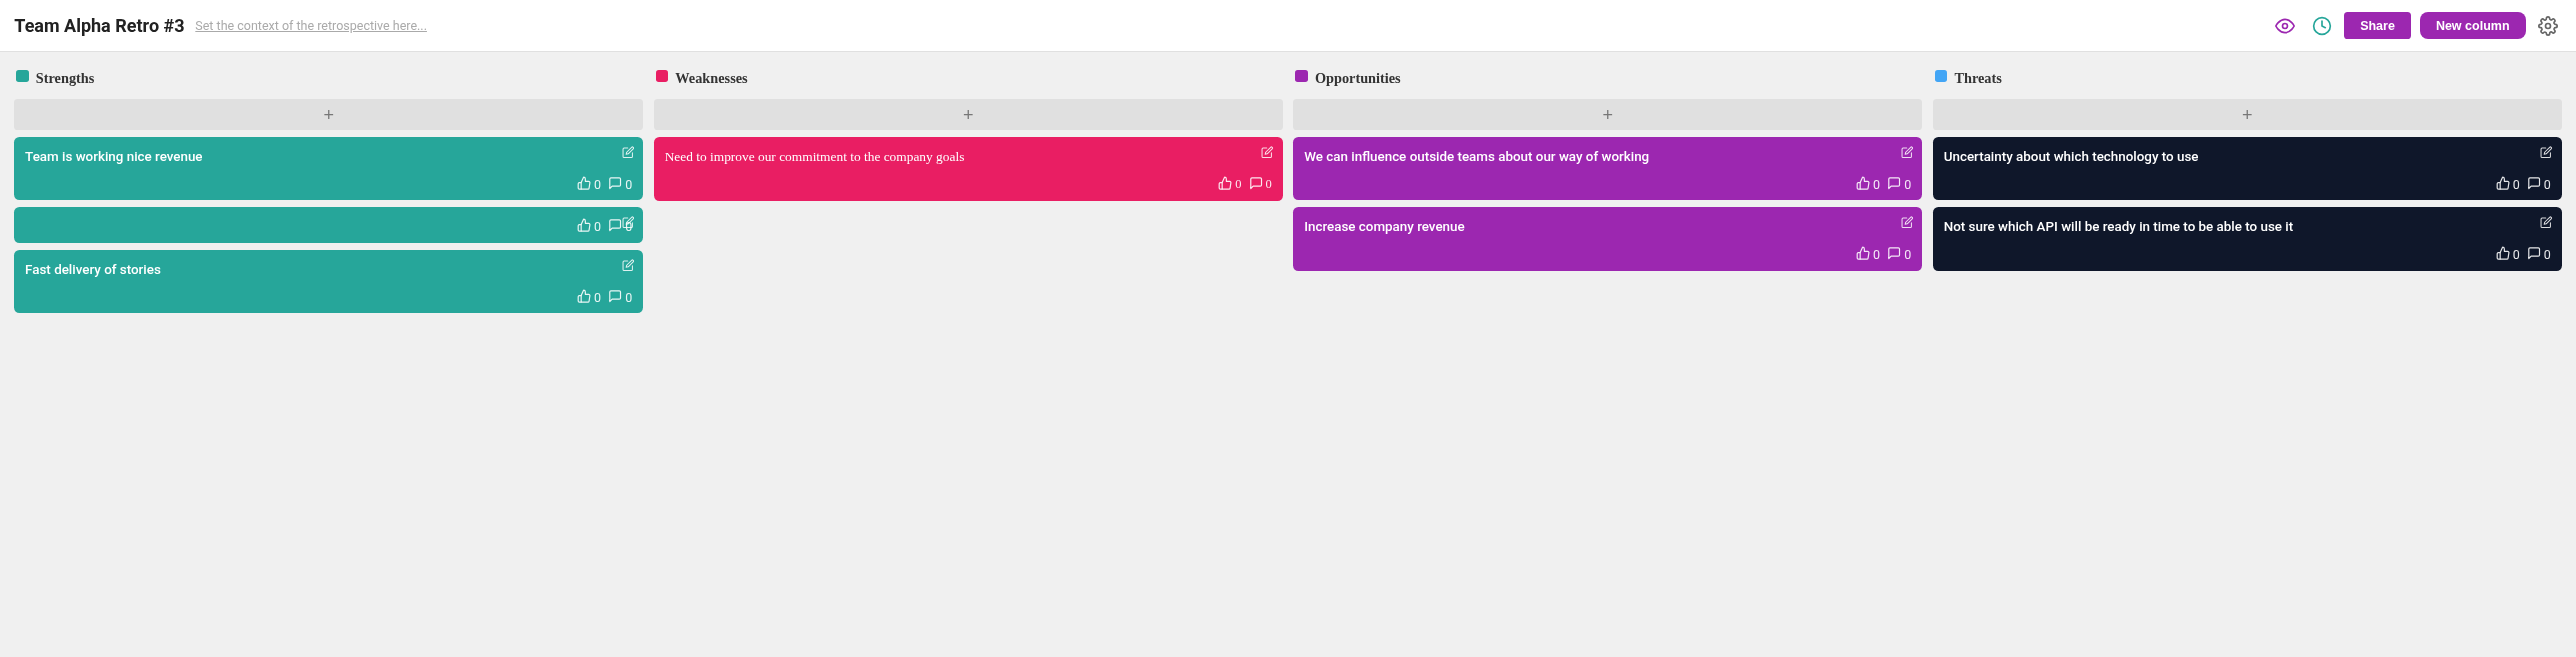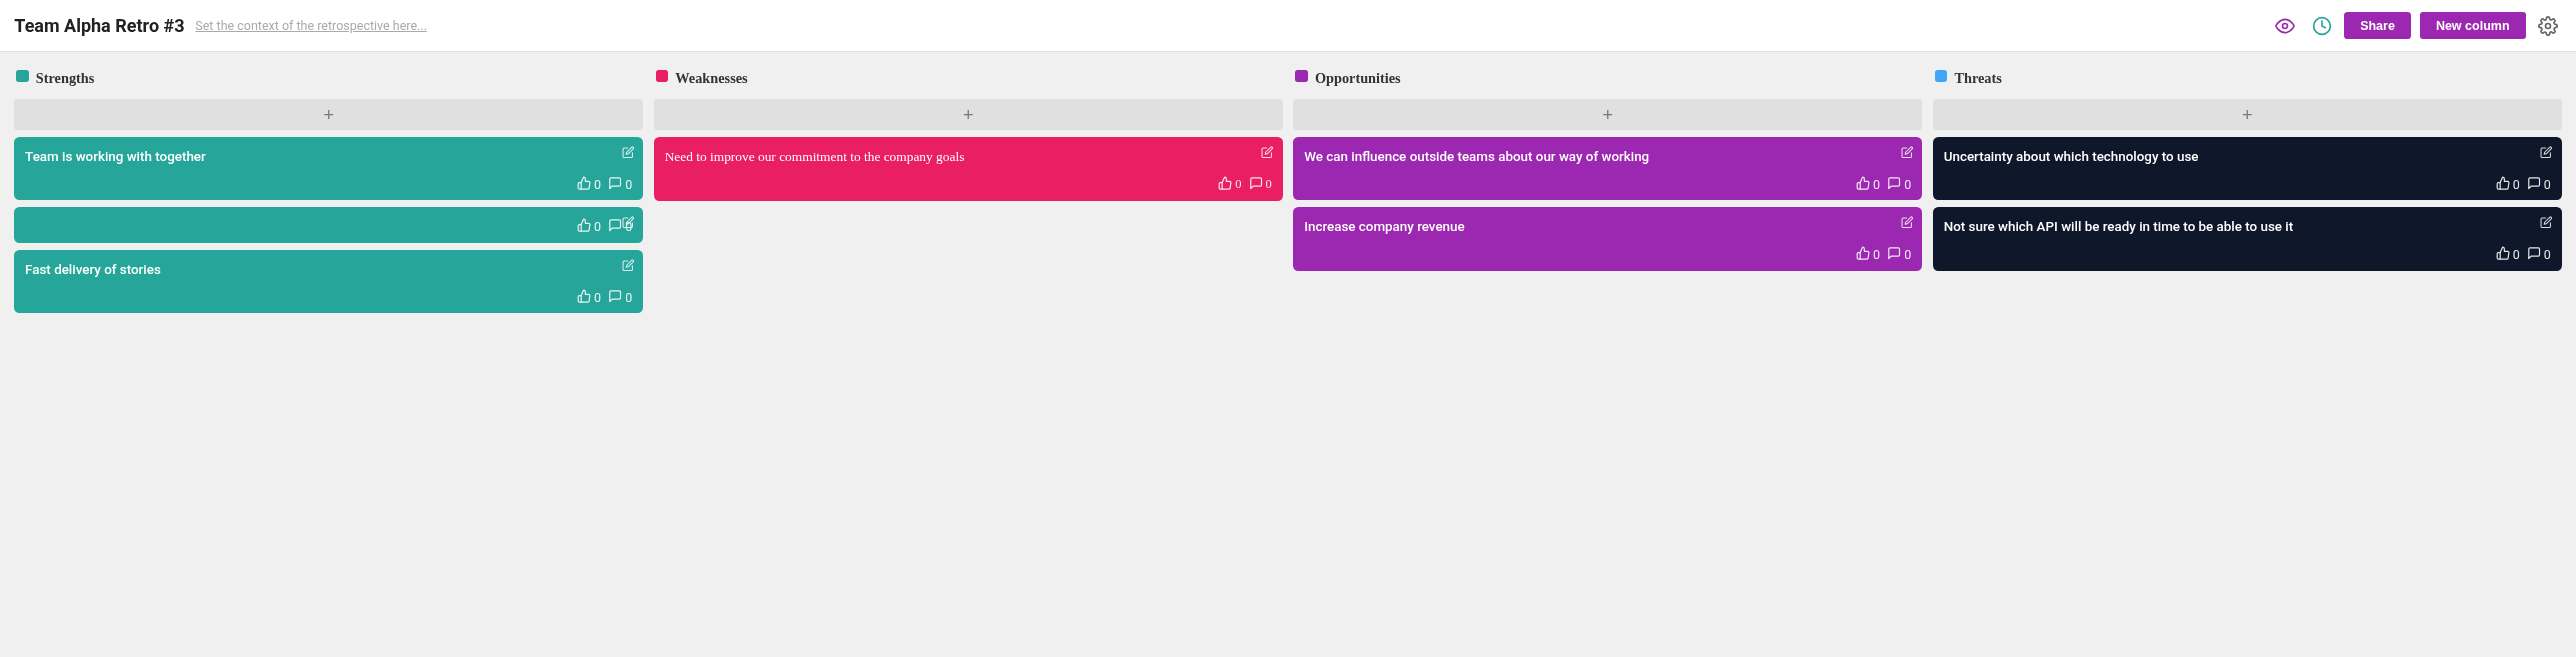--- a/index.html
+++ b/index.html
@@ -63,21 +63,21 @@
       padding: 6.3px 16px;
       font-size: 12.5px;
       font-weight: 600;
       cursor: pointer;
     }
 
     .btn-new-column {
       background: #9c27b0;
       color: #fff;
       border: none;
-      border-radius: 3px;
+      border-radius: 8px;
       padding: 6.3px 16px;
       font-size: 12.5px;
       font-weight: 600;
       cursor: pointer;
     }
 
     .board {
       display: flex;
       gap: 10.8px;
       padding: 12.5px 14.3px;
@@ -215,21 +215,21 @@
       <div class="column-header">
         <div class="column-dot dot-green"></div>
         <span class="column-title">Strengths</span>
       </div>
       <button class="add-card-btn">+</button>
       <div class="card card-green">
         <span class="card-edit-icon"><svg width="12.5" height="12.5" viewBox="0 0 24 24" fill="none" stroke="white" stroke-width="2" stroke-linecap="round" stroke-linejoin="round">
             <path d="M11 4H4a2 2 0 0 0-2 2v14a2 2 0 0 0 2 2h14a2 2 0 0 0 2-2v-7"></path>
             <path d="M18.5 2.5a2.121 2.121 0 0 1 3 3L12 15l-4 1 1-4 9.5-9.5z"></path>
           </svg></span>
-        <div class="card-text">Team is working with together</div>
+        <div class="card-text">Team is working nice revenue</div>
         <div class="card-footer">
         <span class="card-action">
           <span class="card-action-icon">
             <svg width="14.3" height="14.3" viewBox="0 0 24 24" fill="none" stroke="white" stroke-width="2" stroke-linecap="round" stroke-linejoin="round">
                 <path d="M14 9V5a3 3 0 0 0-3-3l-4 9v11h11.28a2 2 0 0 0 2-1.7l1.38-9a2 2 0 0 0-2-2.3H14z"></path>
                 <path d="M7 22H4a2 2 0 0 1-2-2v-7a2 2 0 0 1 2-2h3"></path>
               </svg>
           </span>
           <span>0</span>
         </span>

